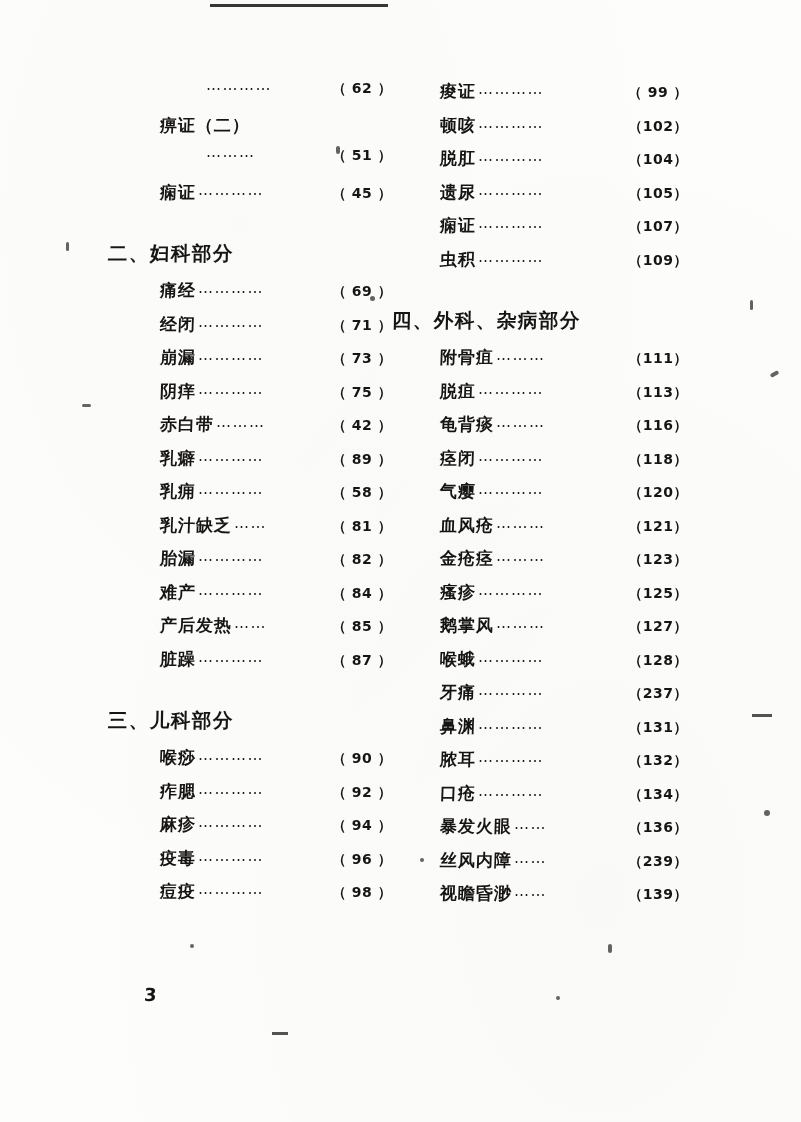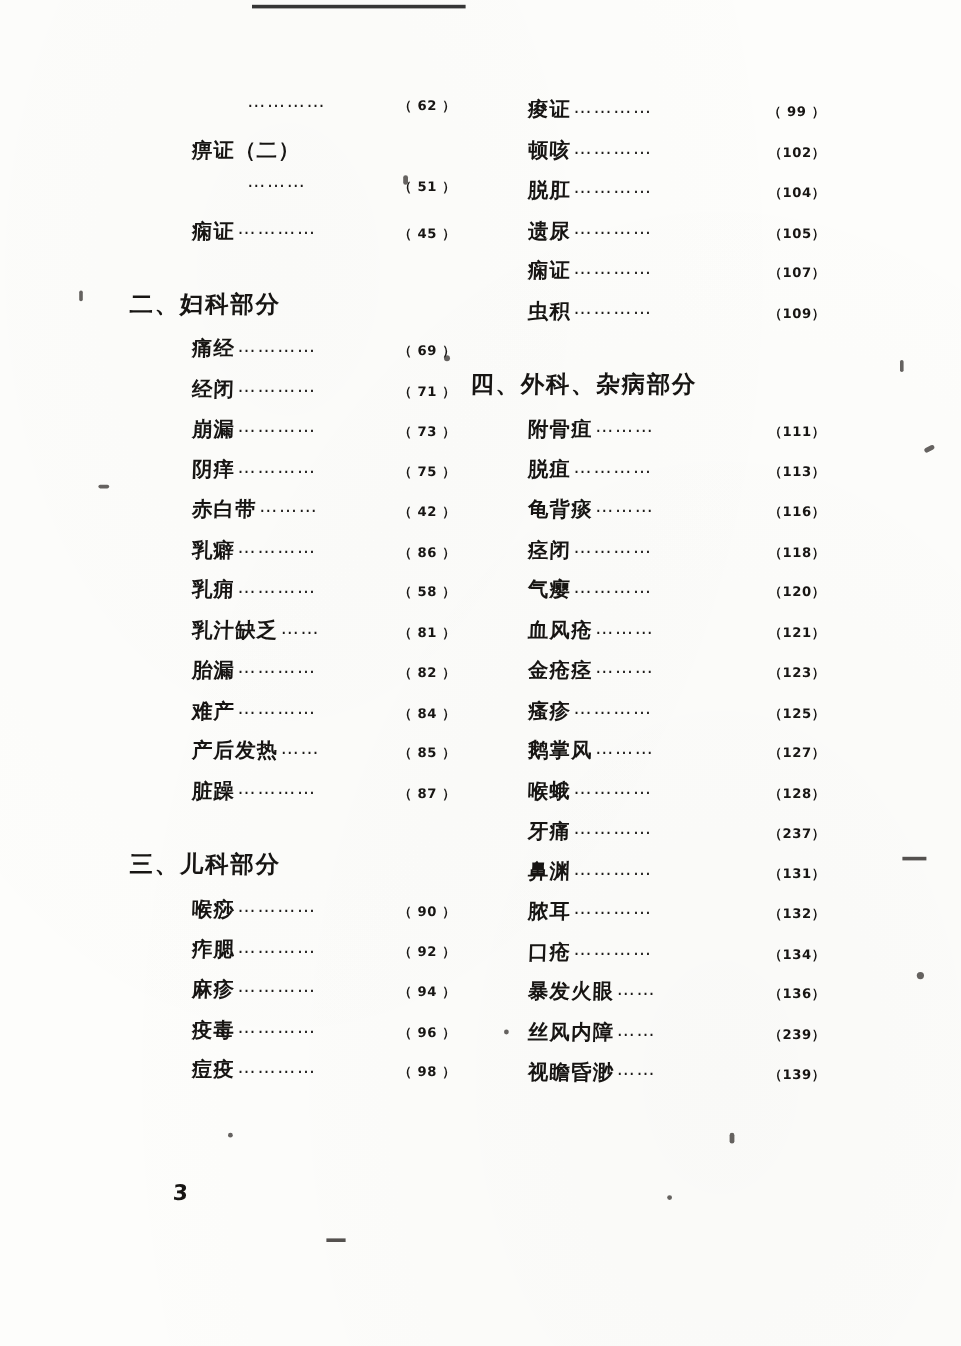--- a/index.html
+++ b/index.html
@@ -73,21 +73,21 @@
     margin: 0 3px 0 2px;
     position: relative;
     top: -3px;
     font-size: 15px;
     letter-spacing: 1.5px;
     line-height: 1;
     color: #1d1b19;
   }
   .entry .pageno {
     flex: 0 0 auto;
-    font-size: 11px;
+    font-size: 14px;
     font-weight: 700;
     letter-spacing: .5px;
   }
   .col-left .entry .pageno { min-width: 70px; text-align: left; }
   .col-right .entry .pageno { min-width: 66px; text-align: right; }
 
   
   .entry.cont .dots { margin-left: 46px; }
   .entry.plain .dots { visibility: hidden; }
 
@@ -173,21 +173,21 @@
       <span class="pageno">（ 75 ）</span>
     </div>
     <div class="entry">
       <span class="title">赤白带</span>
       <span class="dots">………</span>
       <span class="pageno">（ 42 ）</span>
     </div>
     <div class="entry">
       <span class="title">乳癖</span>
       <span class="dots">…………</span>
-      <span class="pageno">（ 86 ）</span>
+      <span class="pageno">（ 89 ）</span>
     </div>
     <div class="entry">
       <span class="title">乳痈</span>
       <span class="dots">…………</span>
       <span class="pageno">（ 58 ）</span>
     </div>
     <div class="entry">
       <span class="title">乳汁缺乏</span>
       <span class="dots">……</span>
       <span class="pageno">（ 81 ）</span>

